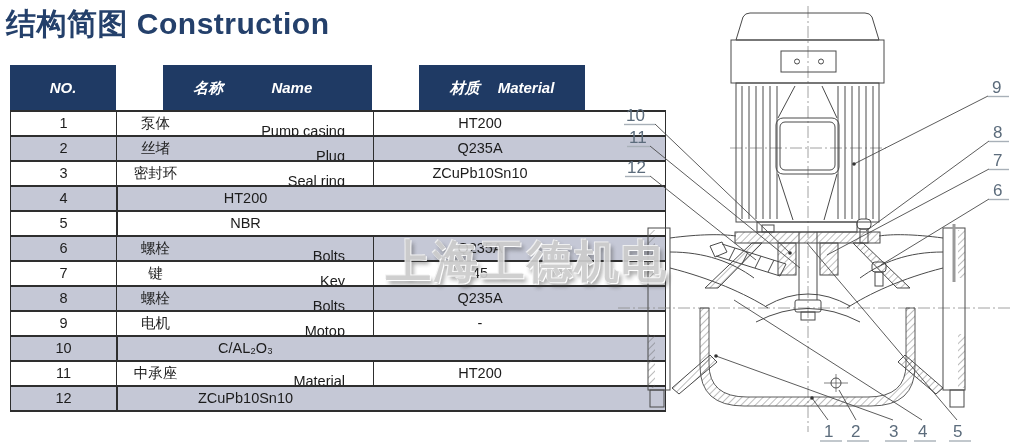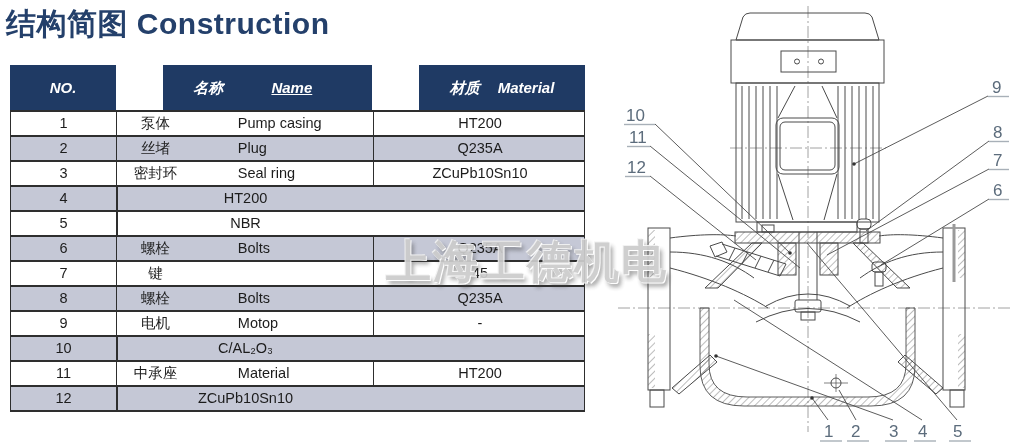--- a/index.html
+++ b/index.html
@@ -9,49 +9,49 @@
     font-family:"Liberation Sans","DejaVu Sans",sans-serif;
     -webkit-font-smoothing:antialiased;
   }
   
   .page-title{
     position:absolute;left:6px;top:4px;
     font-size:30px;font-weight:600;color:#24406b;letter-spacing:.5px;
     white-space:nowrap;
   }
   
-  .tablewrap{position:absolute;left:10px;top:65px;width:575px;}
+  .tablewrap{position:absolute;left:10px;top:65px;width:656px;}
   .thead{
     display:grid;grid-template-columns:106px 256px 213px;
     height:45px;line-height:45px;
   }
   .th{
     background:#1f3a64;color:#fff;font-weight:bold;font-style:italic;
     font-size:15px;text-align:center;height:45px;
   }
   .th.sep{border-left:3px solid #ffffff;margin-left:44px;}
   .th-name{display:flex;}
   .th-name .cn{flex:0 0 30%;text-align:center;padding-left:14px;}
-  .th-name .en{flex:1;text-align:center;padding-right:28px;text-decoration:underline;}
+  .th-name .en{flex:1;text-align:center;padding-right:28px;}
   .th-mat{display:flex;justify-content:center;gap:18px;}
   .tbody{
     border-left:1.5px solid #2e2e2e;border-right:1.5px solid #2e2e2e;
     border-bottom:2px solid #2e2e2e;
   }
   .trow{
     display:grid;grid-template-columns:106px 256px 213px;
     height:23px;line-height:23px;border-top:2px solid #2e2e2e;
     font-size:14.5px;color:#1c1c1c;background:#ffffff;
   }
   .trow:nth-child(even){background:#c5c8d6;}
   .td{text-align:center;overflow:hidden;white-space:nowrap;}
   .td-no{border-right:1.5px solid #2e2e2e;}
-  .td-name{display:flex;gap:44px;}
+  .td-name{display:flex;}
   .td-name .cn{flex:0 0 30%;text-align:center;}
-  .td-name .en{flex:1;text-align:left;padding-right:28px;}
+  .td-name .en{flex:1;text-align:right;padding-right:28px;margin-top:8px;}
   .td-mat{border-left:1.5px solid #2e2e2e;}
   
   .watermark{
     position:absolute;left:386px;top:232px;z-index:6;
     font-size:45px;font-weight:700;letter-spacing:2px;white-space:nowrap;
     color:#cccccc;opacity:.93;
     text-shadow:1px 1px 0 #ffffff,-1px -1px 0 #f2f2f2,3px 4px 4px rgba(70,70,70,.55);
     pointer-events:none;
   }
   
@@ -122,20 +122,21 @@
       <span class="cn">螺栓</span>
       <span class="en">Bolts</span>
     </div>
     <div class="td td-mat">Q235A</div>
   </div>
 
   <div class="trow">
     <div class="td td-no">7</div>
     <div class="td td-name">
       <span class="cn">键</span>
+      <span class="en">Key</span>
     </div>
     <div class="td td-mat">45</div>
   </div>
 
   <div class="trow">
     <div class="td td-no">8</div>
     <div class="td td-name">
       <span class="cn">螺栓</span>
       <span class="en">Bolts</span>
     </div>

